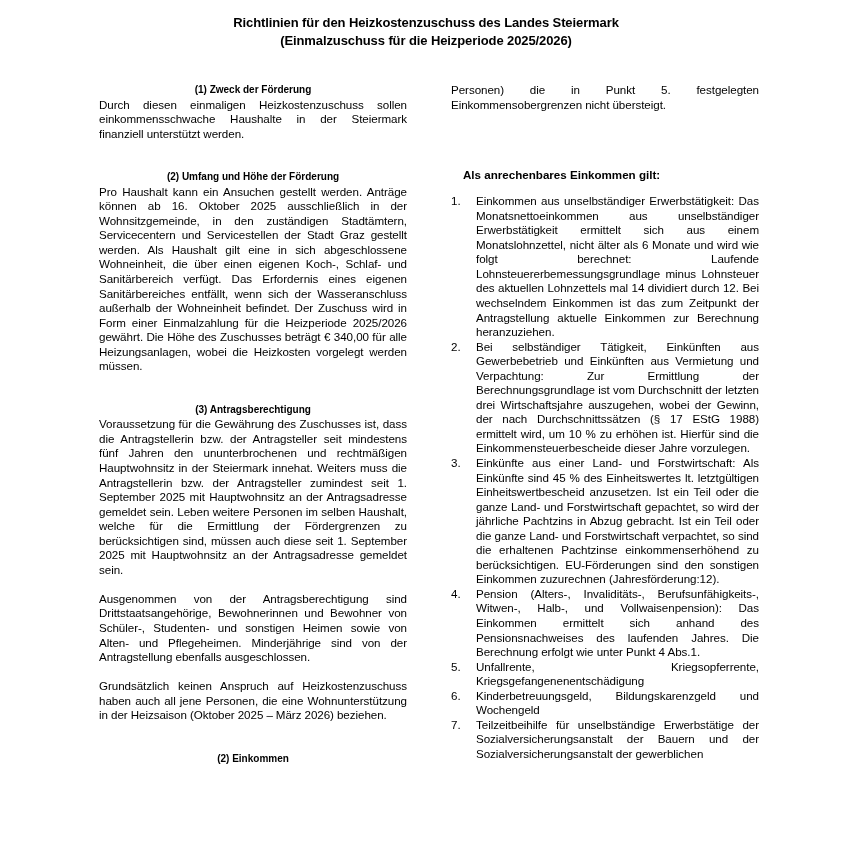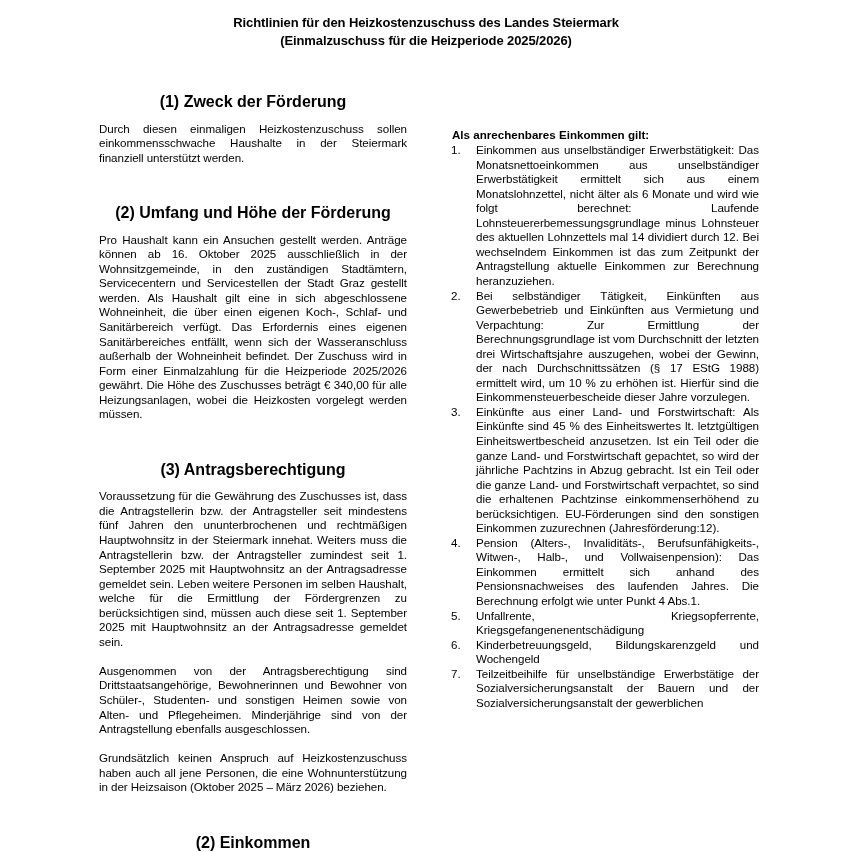--- a/index.html
+++ b/index.html
@@ -56,28 +56,28 @@
     margin: 0;
     font-size: 11.6px;
     line-height: 14.55px;
     text-align: justify;
     text-justify: inter-word;
     letter-spacing: -0.05px;
     word-spacing: -0.1px;
   }
   p.para.last-line-left { text-align-last: left; }
   p.heading {
-    margin: 12px;
-    font-size: 16px;
+    margin: 0;
+    font-size: 10px;
     line-height: 14.55px;
     font-weight: bold;
     text-align: center;
   }
   p.subheading {
-    margin: 1px;
+    margin: 12px;
     font-size: 11.6px;
     line-height: 14.55px;
     font-weight: bold;
     text-align: left;
   }
   .gap-sm { height: 14.5px; }
   .gap-md { height: 29px; }
   .gap-lg { height: 29px; }
 
   ol.numlist {
@@ -146,20 +146,21 @@
       <p class="para last-line-left"><span>Grundsätzlich </span><b>keinen Anspruch</b><span> auf Heizkostenzuschuss haben auch all jene Personen, die eine </span><b>Wohnunterstützung</b><span> in der Heizsaison (Oktober 2025 – März 2026) beziehen.</span></p>
 
       <div class="gap-md"></div>
 
       <p class="heading">(2) Einkommen</p>
 
     </div>
 
     <div class="col col-right">
 
+      <p class="para last-line-left"><span>Personen) die in Punkt 5. festgelegten Einkommensobergrenzen nicht übersteigt.</span></p>
 
       <div class="gap-sm"></div>
 
 
       <div class="gap-lg"></div>
 
       <p class="subheading">Als anrechenbares Einkommen gilt:</p>
 
       <ol class="numlist">
         <li>

